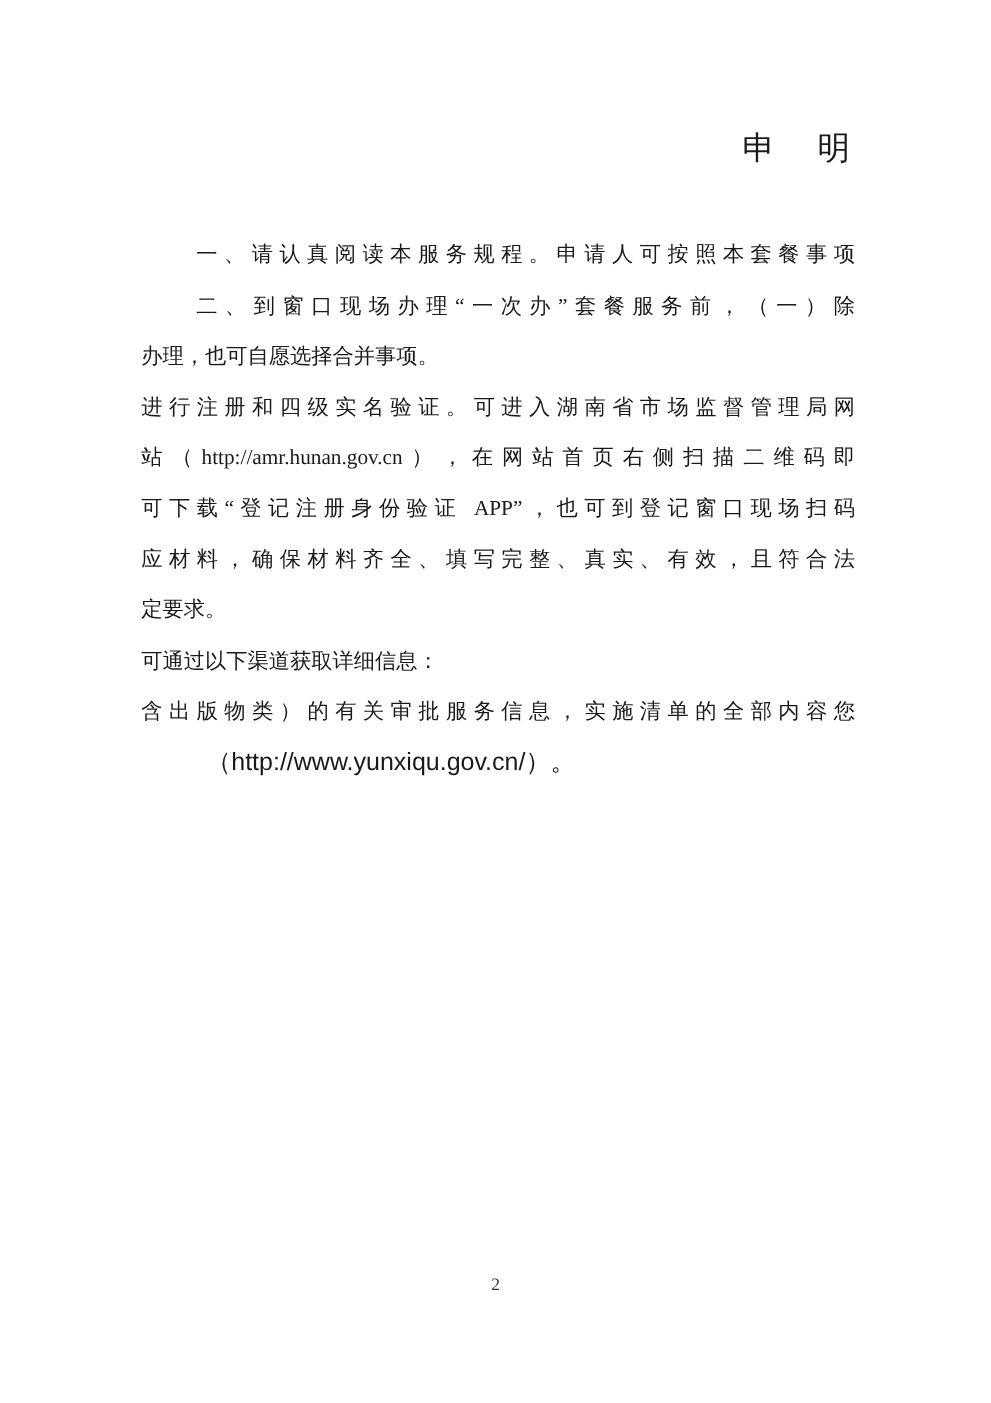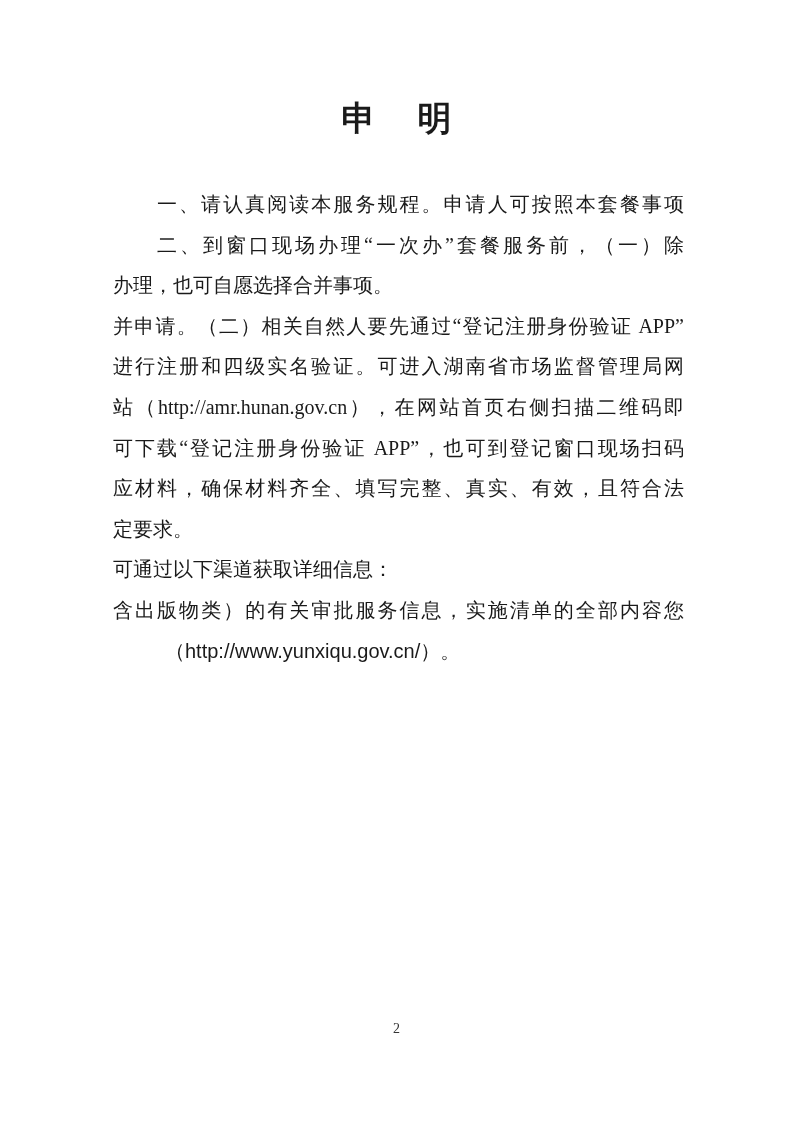--- a/index.html
+++ b/index.html
@@ -14,37 +14,37 @@
     background: #ffffff;
     overflow: hidden;
     font-family: "Liberation Serif", "DejaVu Serif", serif;
     color: #1a1a1a;
   }
   .doc-title {
     position: absolute;
     top: 97px;
     left: 113px;
     width: 571px;
-    text-align: center;
-    font-size: 34px;
-    font-weight: bold;
+    text-align: right;
+    font-size: 26px;
+    font-weight: normal;
     letter-spacing: 4px;
     line-height: 44px;
     white-space: pre;
   }
   .doc-body {
     position: absolute;
     top: 184px;
     left: 113px;
     width: 571px;
   }
   .line {
     height: 40.6px;
     line-height: 40.6px;
-    font-size: 20px;
+    font-size: 17px;
     white-space: nowrap;
   }
   .line.fill {
     white-space: normal;
     text-align: justify;
     text-align-last: justify;
     text-justify: inter-character;
   }
   .line.indent {
     text-indent: 44px;
@@ -68,21 +68,20 @@
 <body>
 
 <div class="sheet">
 
   <div class="doc-title">申　明</div>
 
   <div class="doc-body">
     <div class="line indent fill">一、请认真阅读本服务规程。申请人可按照本套餐事项</div>
     <div class="line indent fill">二、到窗口现场办理“一次办”套餐服务前，（一）除</div>
     <div class="line">办理，也可自愿选择合并事项。</div>
-    <div class="line fill">并申请。（二）相关自然人要先通过“登记注册身份验证 APP”</div>
     <div class="line fill">进行注册和四级实名验证。可进入湖南省市场监督管理局网</div>
     <div class="line fill">站（http://amr.hunan.gov.cn），在网站首页右侧扫描二维码即</div>
     <div class="line fill">可下载“登记注册身份验证 APP”，也可到登记窗口现场扫码</div>
     <div class="line fill">应材料，确保材料齐全、填写完整、真实、有效，且符合法</div>
     <div class="line">定要求。</div>
     <div class="line">可通过以下渠道获取详细信息：</div>
     <div class="line fill">含出版物类）的有关审批服务信息，实施清单的全部内容您</div>
     <div class="line url-line">（http://www.yunxiqu.gov.cn/）。</div>
   </div>
 

